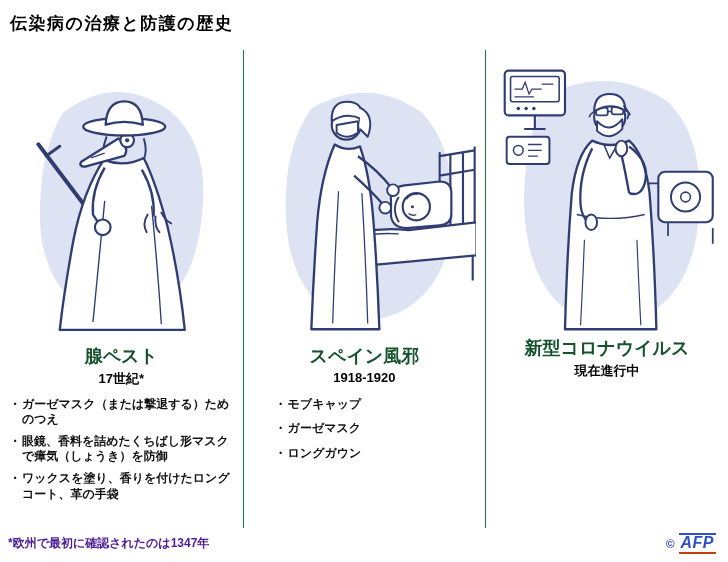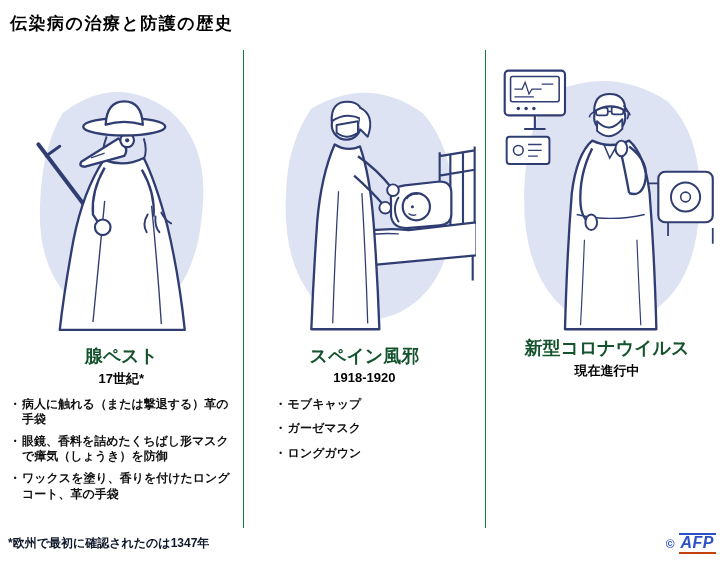--- a/index.html
+++ b/index.html
@@ -36,21 +36,21 @@
     list-style:none;margin:9px 0 0 0;padding:0;
     font-size:12px;font-weight:600;line-height:1.3;color:#111;
   }
   .panel-flu ul.bullets{padding-left:22px;margin-top:12px;}
   .panel-covid ul.bullets{padding-left:4px;}
   ul.bullets li{position:relative;padding-left:13px;margin-bottom:6px;}
   .panel-flu ul.bullets li{margin-bottom:9px;}
   ul.bullets li::before{content:"・";position:absolute;left:0;top:0;}
   .footnote{
     position:absolute;left:8px;bottom:10px;
-    font-size:12px;font-weight:bold;color:#0f172a;
+    font-size:12px;font-weight:bold;color:#4c1d95;
   }
   .credit{
     position:absolute;right:12px;bottom:8px;
     display:flex;align-items:center;gap:4px;color:#2b50c8;
   }
   .credit .copyright{font-size:12px;font-weight:bold;}
   .credit .afp{
     font-size:16px;font-weight:bold;font-style:italic;letter-spacing:.5px;
     border-top:2px solid #2b50c8;border-bottom:2px solid #c2410c;
     padding:0 2px;line-height:1.05;
@@ -86,21 +86,21 @@
           <ellipse cx="118" cy="74" rx="42" ry="9" fill="#fff" stroke="#303d72" stroke-width="2.4"></ellipse>
           <path d="M99,72 Q100,48 118,48 Q136,48 137,72 Q118,66 99,72 Z" fill="#fff" stroke="#303d72" stroke-width="2.4" stroke-linejoin="round"></path>
         </svg>
       </div>
       <div class="heading">
         <div>腺ペスト</div>
         <div></div>
       </div>
       <div class="subheading">17世紀*</div>
       <ul class="bullets">
-        <li>病人に触れる（または撃退する）革の手袋</li>
+        <li>ガーゼマスク（または撃退する）ためのつえ</li>
         <li>眼鏡、香料を詰めたくちばし形マスクで瘴気（しょうき）を防御</li>
         <li>ワックスを塗り、香りを付けたロングコート、革の手袋</li>
       </ul>
     </div>
 
     <div class="panel panel-flu divided">
       <div class="illustration">
         <svg viewBox="0 0 230 292" xmlns="http://www.w3.org/2000/svg" aria-hidden="true">
           <path d="M60,55 Q120,20 175,60 Q210,100 205,170 Q200,240 150,265 Q95,288 60,248 Q30,210 34,140 Q36,90 60,55 Z" fill="#dee3f3"></path>
           <path d="M192,100 L192,190 M228,94 L228,184 M192,104 L228,98 M192,124 L228,118 M203,102 L203,188 M216,100 L216,186" stroke="#303d72" stroke-width="2.2" fill="none"></path>

